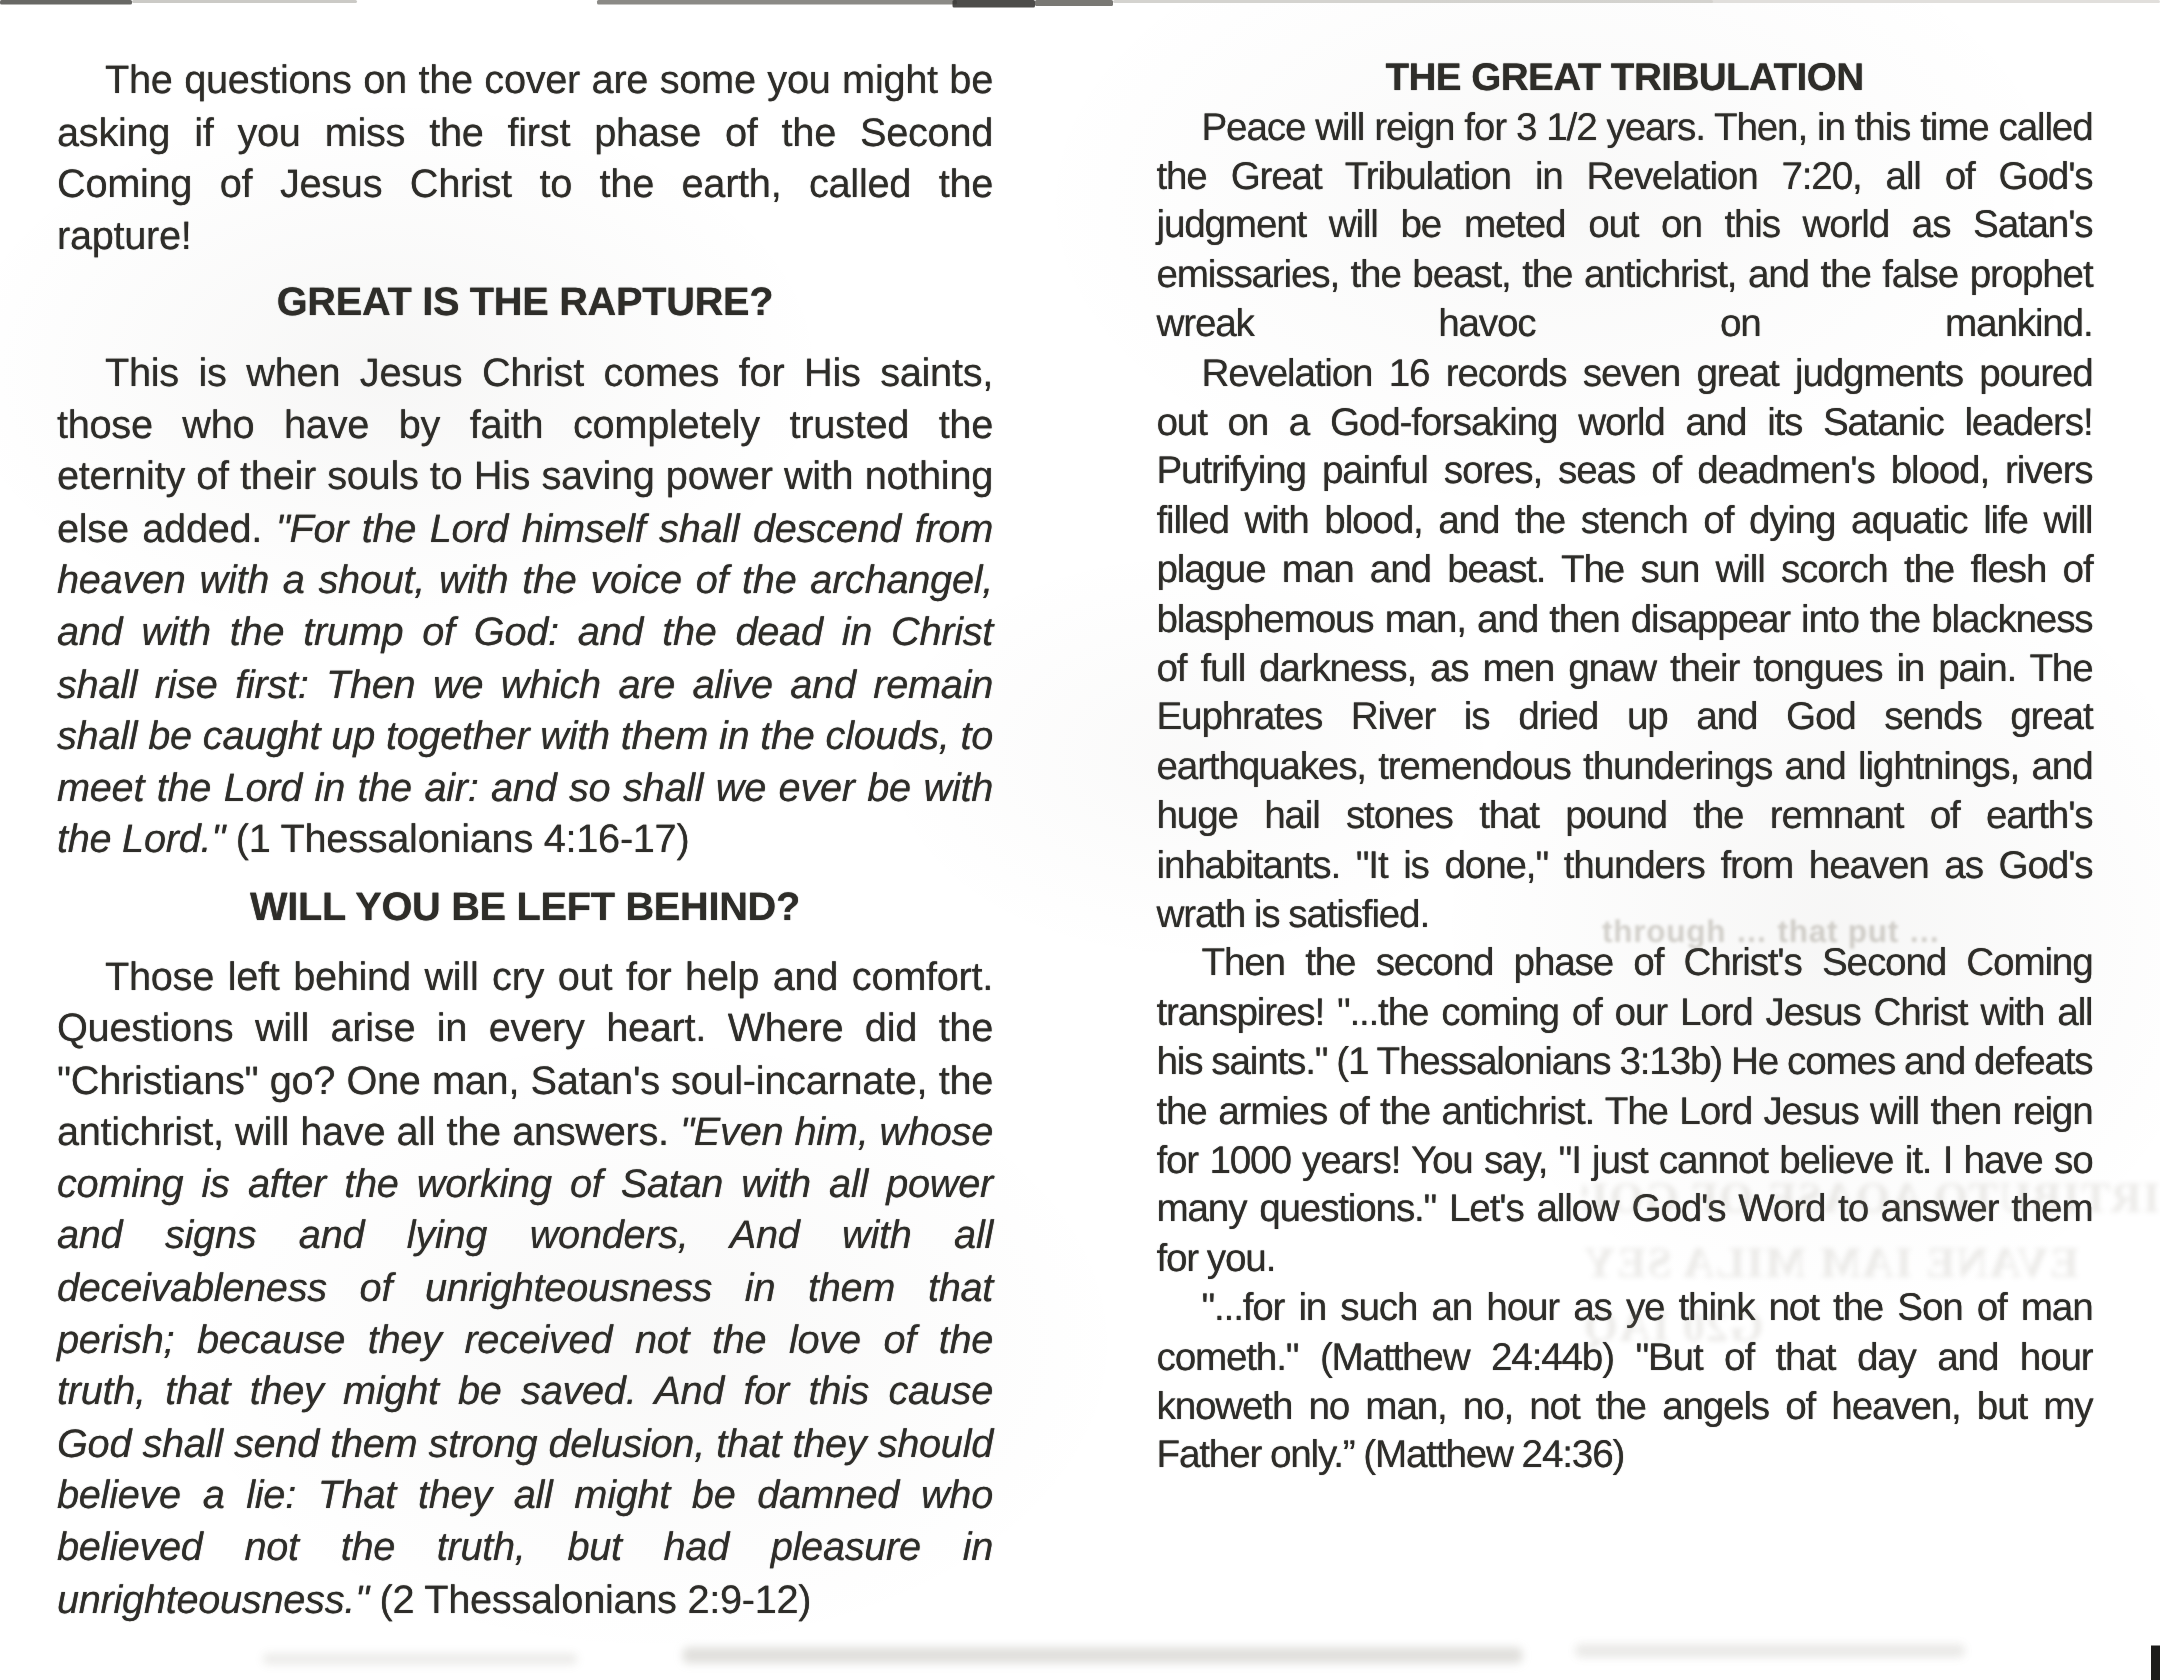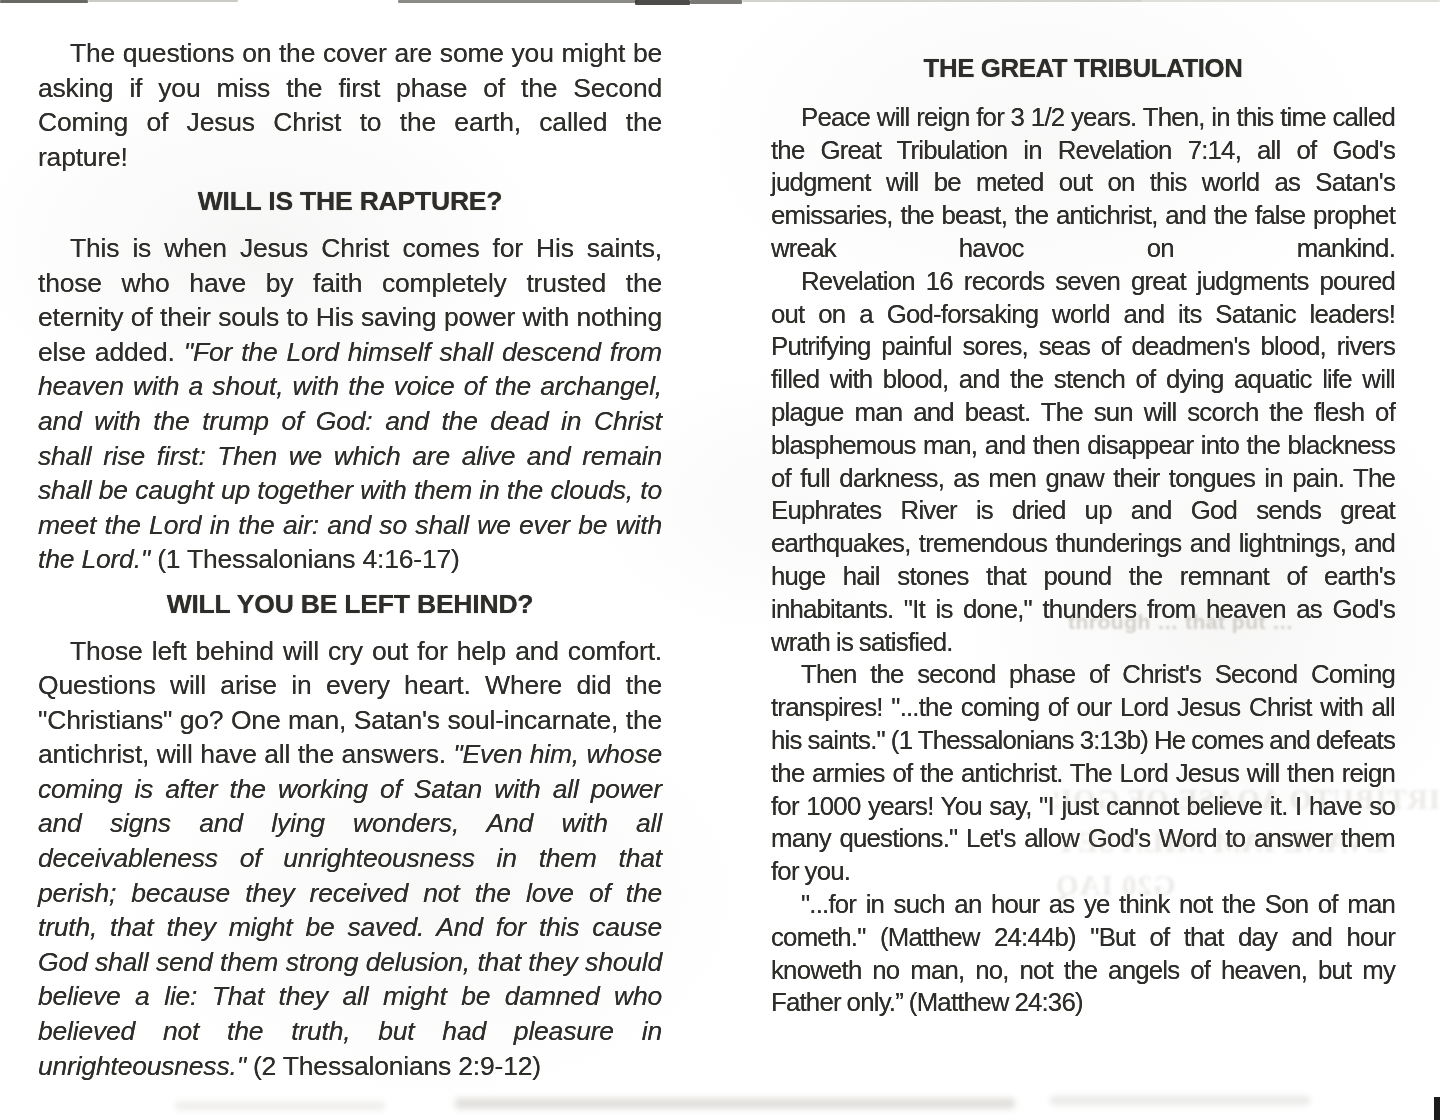--- a/index.html
+++ b/index.html
@@ -31,21 +31,21 @@
     margin:10px 0 12px;font-size:26.5px;line-height:34.6px;
     text-align:center;font-weight:bold;letter-spacing:-0.2px;
     text-shadow:0 0 0.7px rgba(46,45,41,0.9);
   }
   .col-right p{
     margin:0;font-size:25.8px;line-height:32.8px;letter-spacing:-0.8px;word-spacing:-0.5px;
     text-align:justify;text-indent:30px;
     text-shadow:0 0 0.6px rgba(46,45,41,0.85);
   }
   .col-right h2{
-    margin:16px;font-size:25.8px;line-height:32.8px;
+    margin:0;font-size:25.8px;line-height:32.8px;
     text-align:center;font-weight:bold;letter-spacing:-0.4px;
     text-shadow:0 0 0.7px rgba(46,45,41,0.9);
   }
   .stretch-last{text-align-last:justify;}
   .quote{font-style:italic;}
 
   
   .streak{position:absolute;top:0;border-radius:1px;}
   .s1{left:0;width:88px;height:3px;background:#4e4d4a;opacity:.85;}
   .s2{left:88px;width:150px;height:2px;background:#b5b3ae;opacity:.7;}
@@ -82,33 +82,33 @@
   <div class="streak s2"></div>
   <div class="streak s3"></div>
   <div class="streak s4"></div>
   <div class="streak s5"></div>
   <div class="streak s6"></div>
   <div class="streak s7"></div>
 
   <div class="col col-left">
     <p>The questions on the cover are some you might be asking if you miss the first phase of the Second Coming of Jesus Christ to the earth, called the rapture!</p>
 
-    <h2>WILL IS THE RAPTURE?</h2>
+    <h2>GREAT IS THE RAPTURE?</h2>
 
     <p><span>This is when Jesus Christ comes for His saints, those who have by faith completely trusted the eternity of their souls to His saving power with nothing else added. </span><span class="quote">"For the Lord himself shall descend from heaven with a shout, with the voice of the archangel, and with the trump of God: and the dead in Christ shall rise first: Then we which are alive and remain shall be caught up together with them in the clouds, to meet the Lord in the air: and so shall we ever be with the Lord." </span><span>(1 Thessalonians 4:16-17)</span></p>
 
     <h2>WILL YOU BE LEFT BEHIND?</h2>
 
     <p><span>Those left behind will cry out for help and comfort. Questions will arise in every heart. Where did the "Christians" go? One man, Satan's soul-incarnate, the antichrist, will have all the answers. </span><span class="quote">"Even him, whose coming is after the working of Satan with all power and signs and lying wonders, And with all deceivableness of unrighteousness in them that perish; because they received not the love of the truth, that they might be saved. And for this cause God shall send them strong delusion, that they should believe a lie: That they all might be damned who believed not the truth, but had pleasure in unrighteousness." </span><span>(2 Thessalonians 2:9-12)</span></p>
   </div>
 
   <div class="col col-right">
     <h2>THE GREAT TRIBULATION</h2>
 
-    <p class="stretch-last">Peace will reign for 3 1/2 years. Then, in this time called the Great Tribulation in Revelation 7:14, all of God's judgment will be meted out on this world as Satan's emissaries, the beast, the antichrist, and the false prophet wreak havoc on mankind.</p>
+    <p class="stretch-last">Peace will reign for 3 1/2 years. Then, in this time called the Great Tribulation in Revelation 7:20, all of God's judgment will be meted out on this world as Satan's emissaries, the beast, the antichrist, and the false prophet wreak havoc on mankind.</p>
 
     <p>Revelation 16 records seven great judgments poured out on a God-forsaking world and its Satanic leaders! Putrifying painful sores, seas of deadmen's blood, rivers filled with blood, and the stench of dying aquatic life will plague man and beast. The sun will scorch the flesh of blasphemous man, and then disappear into the blackness of full darkness, as men gnaw their tongues in pain. The Euphrates River is dried up and God sends great earthquakes, tremendous thunderings and lightnings, and huge hail stones that pound the remnant of earth's inhabitants. "It is done," thunders from heaven as God's wrath is satisfied.</p>
 
 
     <p>Then the second phase of Christ's Second Coming transpires! "...the coming of our Lord Jesus Christ with all his saints." (1 Thessalonians 3:13b) He comes and defeats the armies of the antichrist. The Lord Jesus will then reign for 1000 years! You say, "I just cannot believe it. I have so many questions." Let's allow God's Word to answer them for you.</p>
 
 
     <p>"...for in such an hour as ye think not the Son of man cometh." (Matthew 24:44b) "But of that day and hour knoweth no man, no, not the angels of heaven, but my Father only.” (Matthew 24:36)</p>
   </div>
 

